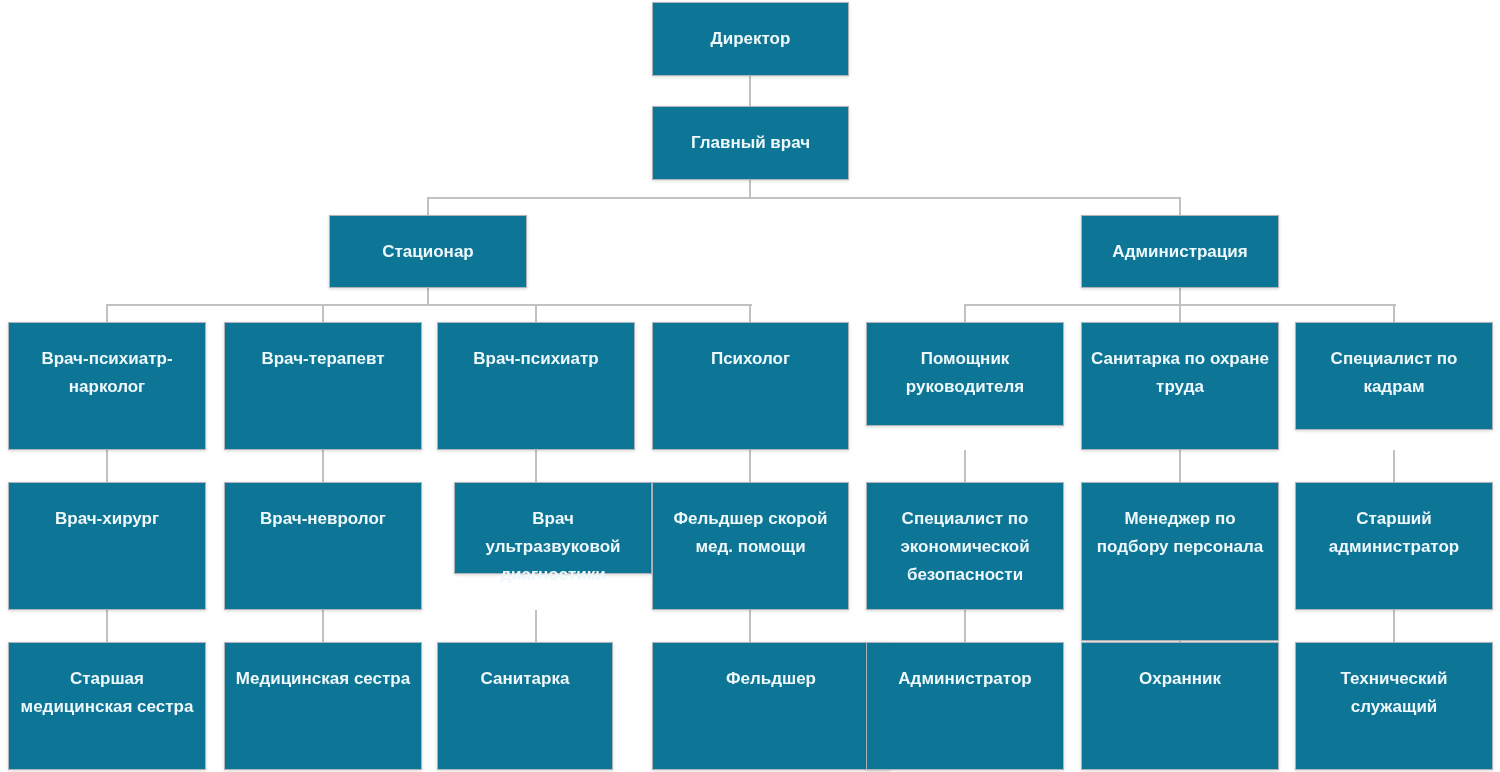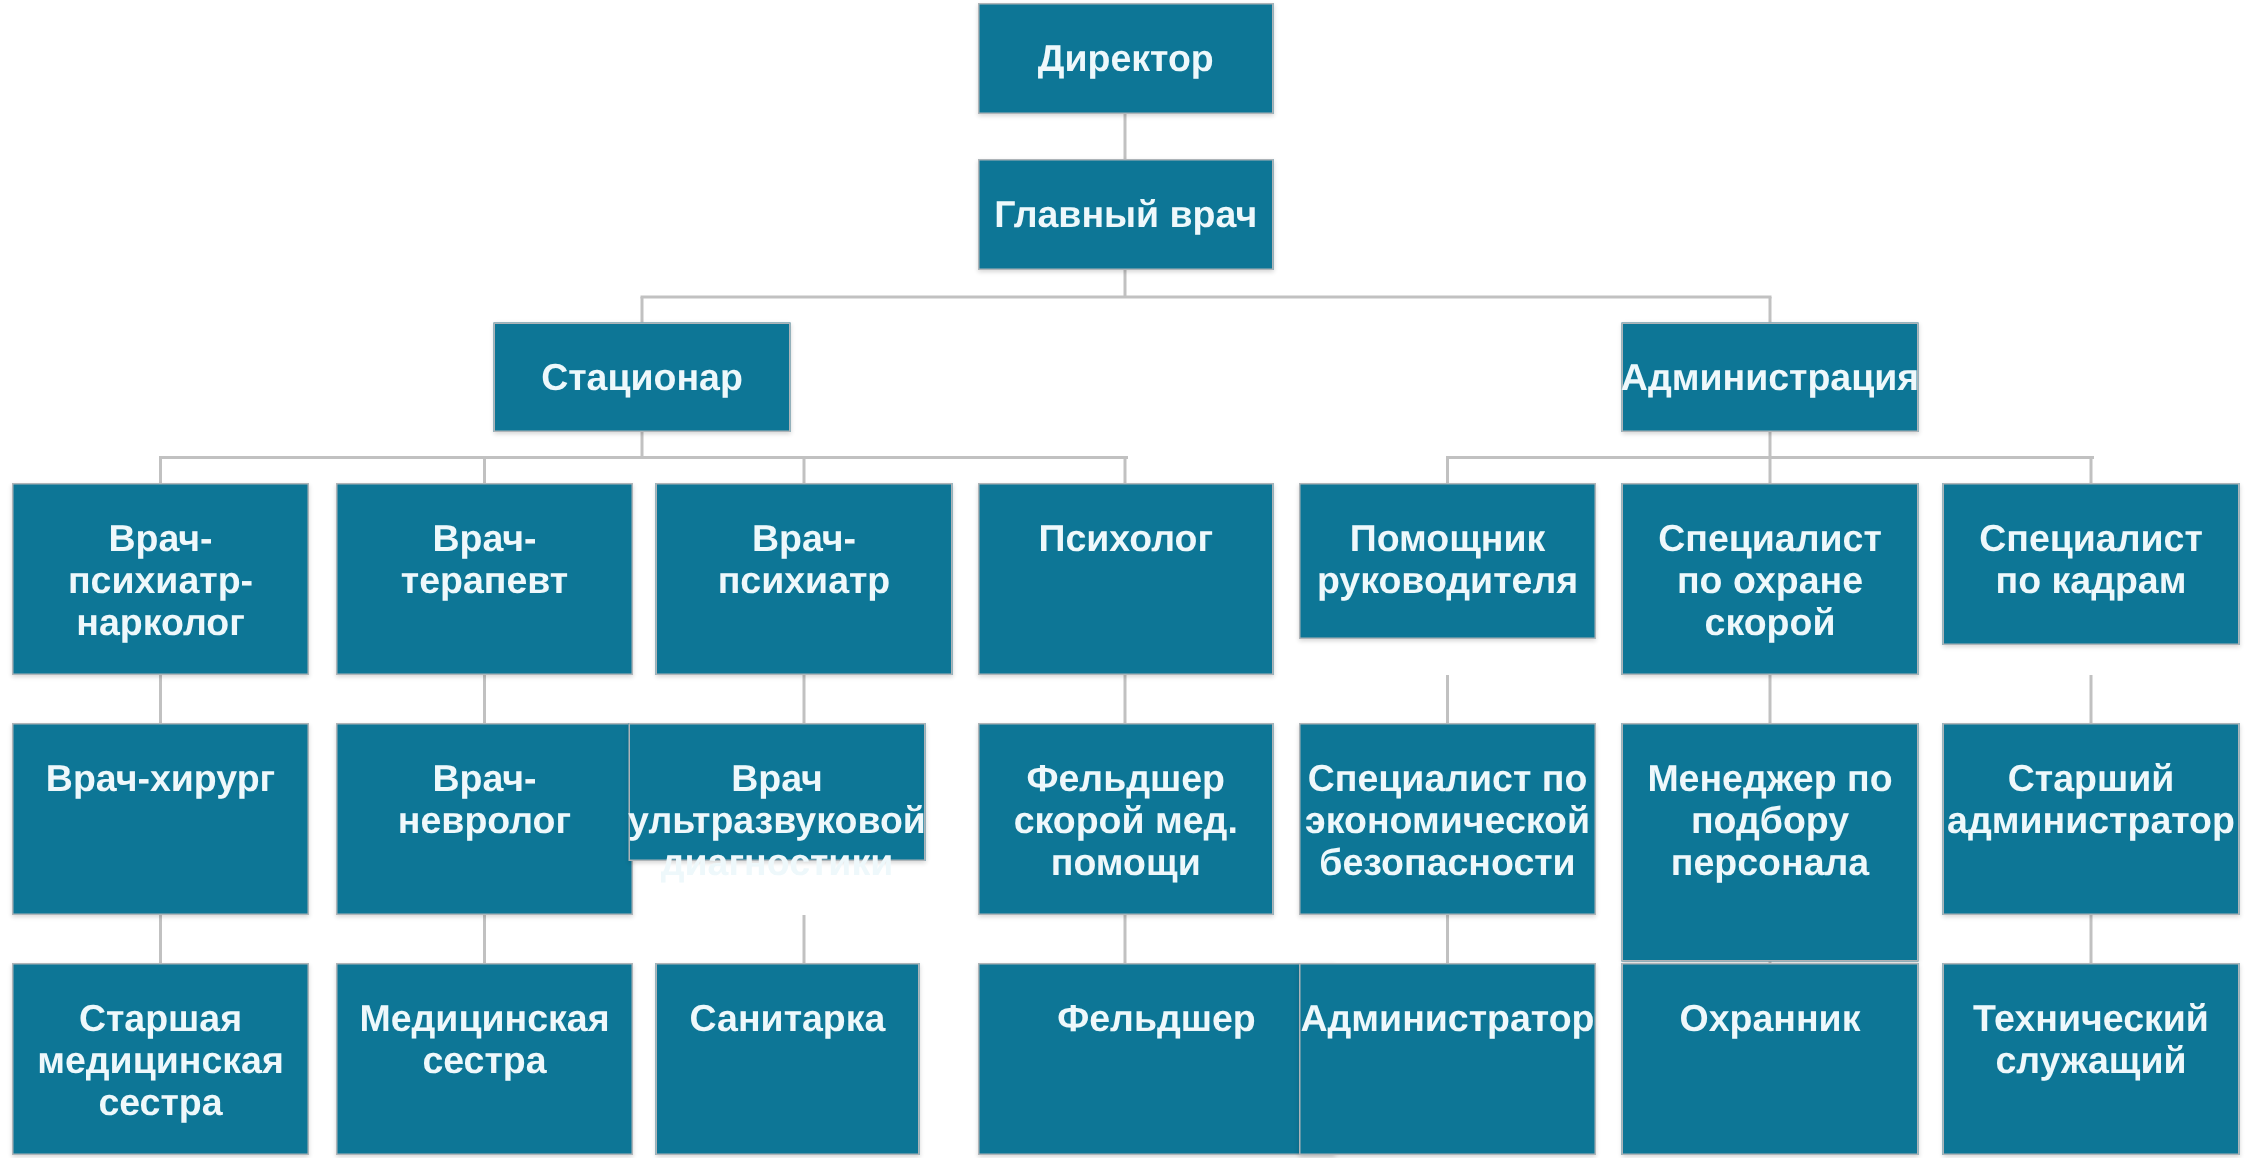--- a/index.html
+++ b/index.html
@@ -6,21 +6,21 @@
   .chart{
     position:relative;width:1500px;height:772px;overflow:hidden;
     font-family:"Liberation Sans","DejaVu Sans",sans-serif;
     background:var(--background,#ffffff);
   }
   .node{
     position:absolute;box-sizing:border-box;
     background:var(--node-fill,#0d7696);
     border:1px solid #aeb4b8;
     color:var(--node-text,#eef8fb);
-    font-weight:bold;font-size:25px;line-height:28px;text-align:center;
+    font-weight:bold;font-size:17px;line-height:28px;text-align:center;
     display:flex;justify-content:center;align-items:center;
     box-shadow:0 1px 3px rgba(0,0,0,.16);
   }
   .node.tier{align-items:flex-start;padding:22px 9px 0 9px;}
   .vline,.hline{position:absolute;background:var(--connector,#c1c1c1);}
   .vline{width:2px;}
   .hline{height:2px;}
 </style>
 </head>
 <body>
@@ -70,32 +70,32 @@
 
   <div class="node tier" style="left:8px;top:322px;width:198px;height:128px;">Врач-психиатр-нарколог</div>
   <div class="node tier" style="left:8px;top:482px;width:198px;height:128px;">Врач-хирург</div>
   <div class="node tier" style="left:8px;top:642px;width:198px;height:128px;">Старшая медицинская сестра</div>
 
   <div class="node tier" style="left:224px;top:322px;width:198px;height:128px;">Врач-терапевт</div>
   <div class="node tier" style="left:224px;top:482px;width:198px;height:128px;">Врач-невролог</div>
   <div class="node tier" style="left:224px;top:642px;width:198px;height:128px;">Медицинская сестра</div>
 
   <div class="node tier" style="left:437px;top:322px;width:198px;height:128px;">Врач-психиатр</div>
-  <div class="node tier" style="left:419px;top:482px;width:198px;height:92px;">Врач ультразвуковой диагностики</div>
+  <div class="node tier" style="left:454px;top:482px;width:198px;height:92px;">Врач ультразвуковой диагностики</div>
   <div class="node tier" style="left:437px;top:642px;width:176px;height:128px;">Санитарка</div>
 
   <div class="node tier" style="left:652px;top:322px;width:197px;height:128px;">Психолог</div>
   <div class="node tier" style="left:652px;top:482px;width:197px;height:128px;">Фельдшер скорой мед. помощи</div>
   <div class="node tier" style="left:652px;top:642px;width:238px;height:128px;">Фельдшер</div>
 
   <div class="node tier" style="left:866px;top:322px;width:198px;height:104px;">Помощник руководителя</div>
   <div class="node tier" style="left:866px;top:482px;width:198px;height:128px;">Специалист по экономической безопасности</div>
   <div class="node tier" style="left:866px;top:642px;width:198px;height:128px;">Администратор</div>
 
-  <div class="node tier" style="left:1081px;top:322px;width:198px;height:128px;">Специалист по охране скорой</div>
+  <div class="node tier" style="left:1081px;top:322px;width:198px;height:128px;">Санитарка по охране труда</div>
   <div class="node tier" style="left:1081px;top:482px;width:198px;height:159px;">Менеджер по подбору персонала</div>
   <div class="node tier" style="left:1081px;top:642px;width:198px;height:128px;">Охранник</div>
 
   <div class="node tier" style="left:1295px;top:322px;width:198px;height:108px;">Специалист по кадрам</div>
   <div class="node tier" style="left:1295px;top:482px;width:198px;height:128px;">Старший администратор</div>
   <div class="node tier" style="left:1295px;top:642px;width:198px;height:128px;">Технический служащий</div>
 
 </div>
 
 </body></html>

